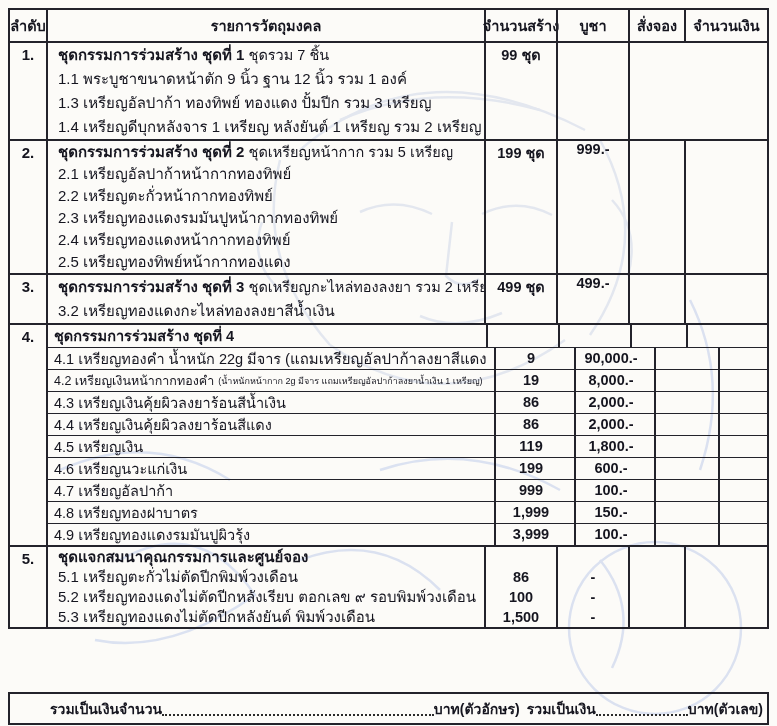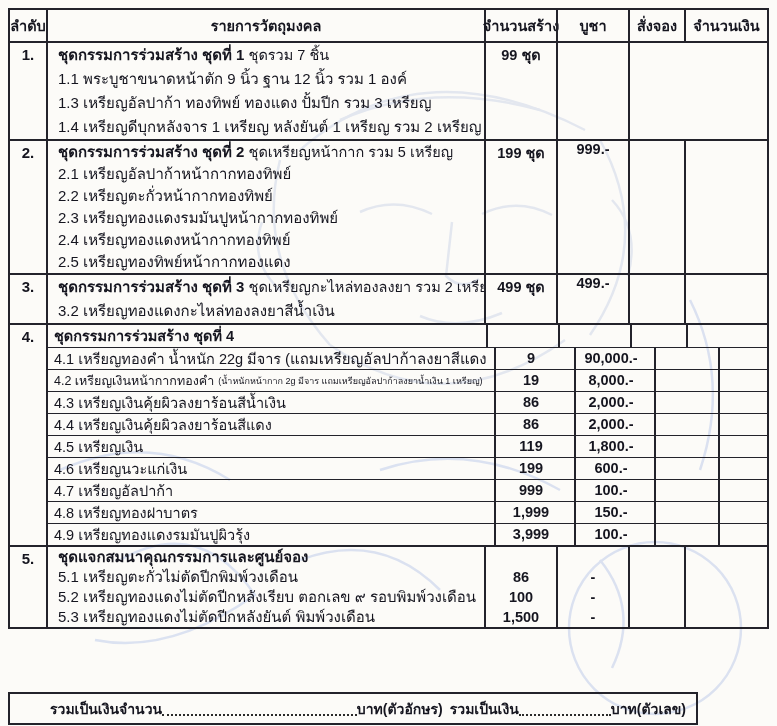--- a/index.html
+++ b/index.html
@@ -41,23 +41,23 @@
   .s4row > * + * { border-left:2px solid #23232b; }
   .s4row .it { padding-left:6px; font-size:14.5px; line-height:20px;
                white-space:nowrap; overflow:hidden; display:flex;
                align-items:center; gap:4px; }
   .s4row .it.tight { font-size:12.5px; }
   .s4row .it.tight .note { font-size:9px; }
   .note { font-size:15px; font-weight:400; }
   .s4row .v { text-align:center; font-weight:700; font-size:14.5px; line-height:20px; }
 
   .footer {
-    position:absolute; left:8px; top:692px; width:690px; height:33px;
+    position:absolute; left:8px; top:692px; width:761px; height:33px;
     border:2.5px solid #23232b; display:flex; align-items:center;
-    padding:0 10px 0 40px; font-size:14px; font-weight:700; white-space:nowrap;
+    padding:0 4px 0 40px; font-size:14px; font-weight:700; white-space:nowrap;
   }
   .dots { border-bottom:2px dotted #2a2a2a; height:2px; align-self:center; margin-top:12px; }
   .dots.grow { flex:1; }
   .dots.fixed { width:92px; }
   .gap { width:7px; }
 </style>
 </head>
 <body>
 
 <div class="page">

